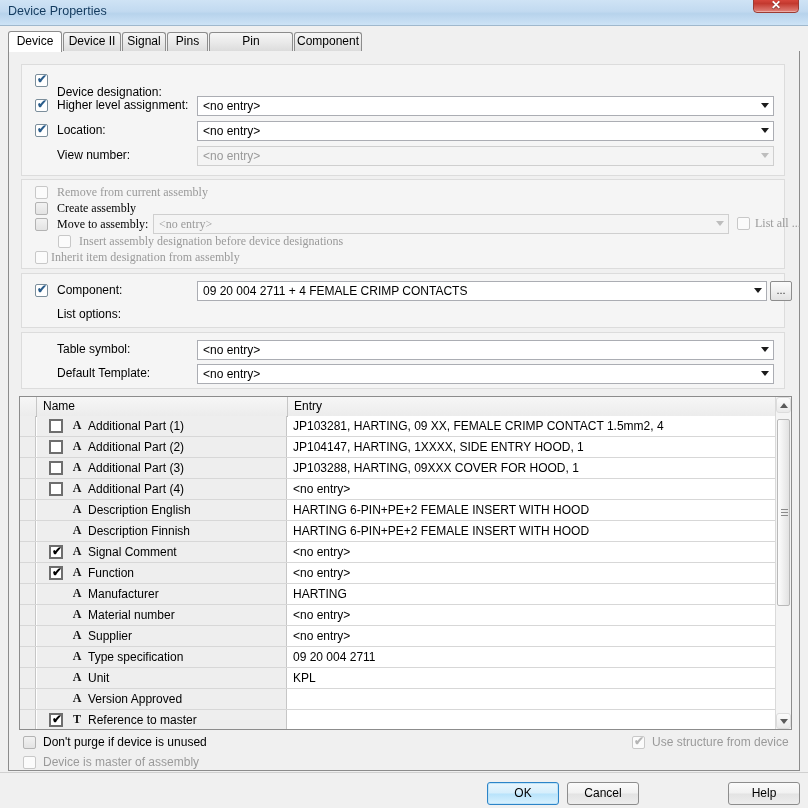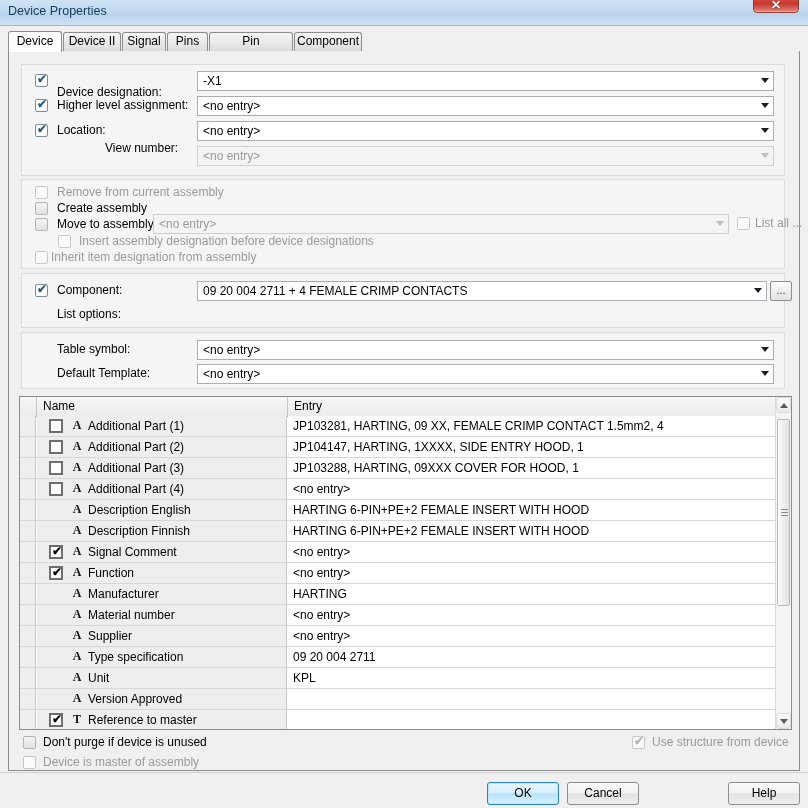--- a/index.html
+++ b/index.html
@@ -170,51 +170,47 @@
   </div>
 
   <div class="body">
 
     <div class="group" style="left:12px;top:13px;width:764px;height:112px;">
 
       <div class="cb" style="left:13px;top:9px;">
         <span class="tick">✔</span>
       </div>
       <div class="lbl" style="left:35px;top:20px;">Device designation:</div>
-      <div class="combo" style="left:175px;top:6px;width:577px;">
-        <span class="val">-X1</span>
-        <span class="arrow"></span>
-      </div>
 
       <div class="cb" style="left:13px;top:34px;">
         <span class="tick">✔</span>
       </div>
       <div class="lbl" style="left:35px;top:33px;">Higher level assignment:</div>
       <div class="combo" style="left:175px;top:31px;width:577px;">
         <span class="val">&lt;no entry&gt;</span>
         <span class="arrow"></span>
       </div>
 
       <div class="cb" style="left:13px;top:59px;">
         <span class="tick">✔</span>
       </div>
       <div class="lbl" style="left:35px;top:58px;">Location:</div>
       <div class="combo" style="left:175px;top:56px;width:577px;">
         <span class="val">&lt;no entry&gt;</span>
         <span class="arrow"></span>
       </div>
 
-      <div class="lbl" style="left:35px;top:76px;margin-left:48px;">View number:</div>
+      <div class="lbl" style="left:35px;top:83px;">View number:</div>
       <div class="combo dis" style="left:175px;top:81px;width:577px;">
         <span class="val">&lt;no entry&gt;</span>
         <span class="arrow"></span>
       </div>
     </div>
 
-    <div class="group" style="left:12px;top:128px;width:764px;height:90px;">
+    <div class="group" style="left:12px;top:128px;width:764px;height:90px;font-family:Liberation Serif, serif;">
       <div class="cb dis" style="left:13px;top:6px;"></div>
       <div class="lbl dis" style="left:35px;top:5px;">Remove from current assembly</div>
 
       <div class="cb flat" style="left:13px;top:22px;"></div>
       <div class="lbl" style="left:35px;top:21px;">Create assembly</div>
 
       <div class="cb flat" style="left:13px;top:38px;"></div>
       <div class="lbl" style="left:35px;top:37px;">Move to assembly:</div>
       <div class="combo dis" style="left:131px;top:34px;width:576px;">
         <span class="val">&lt;no entry&gt;</span>

